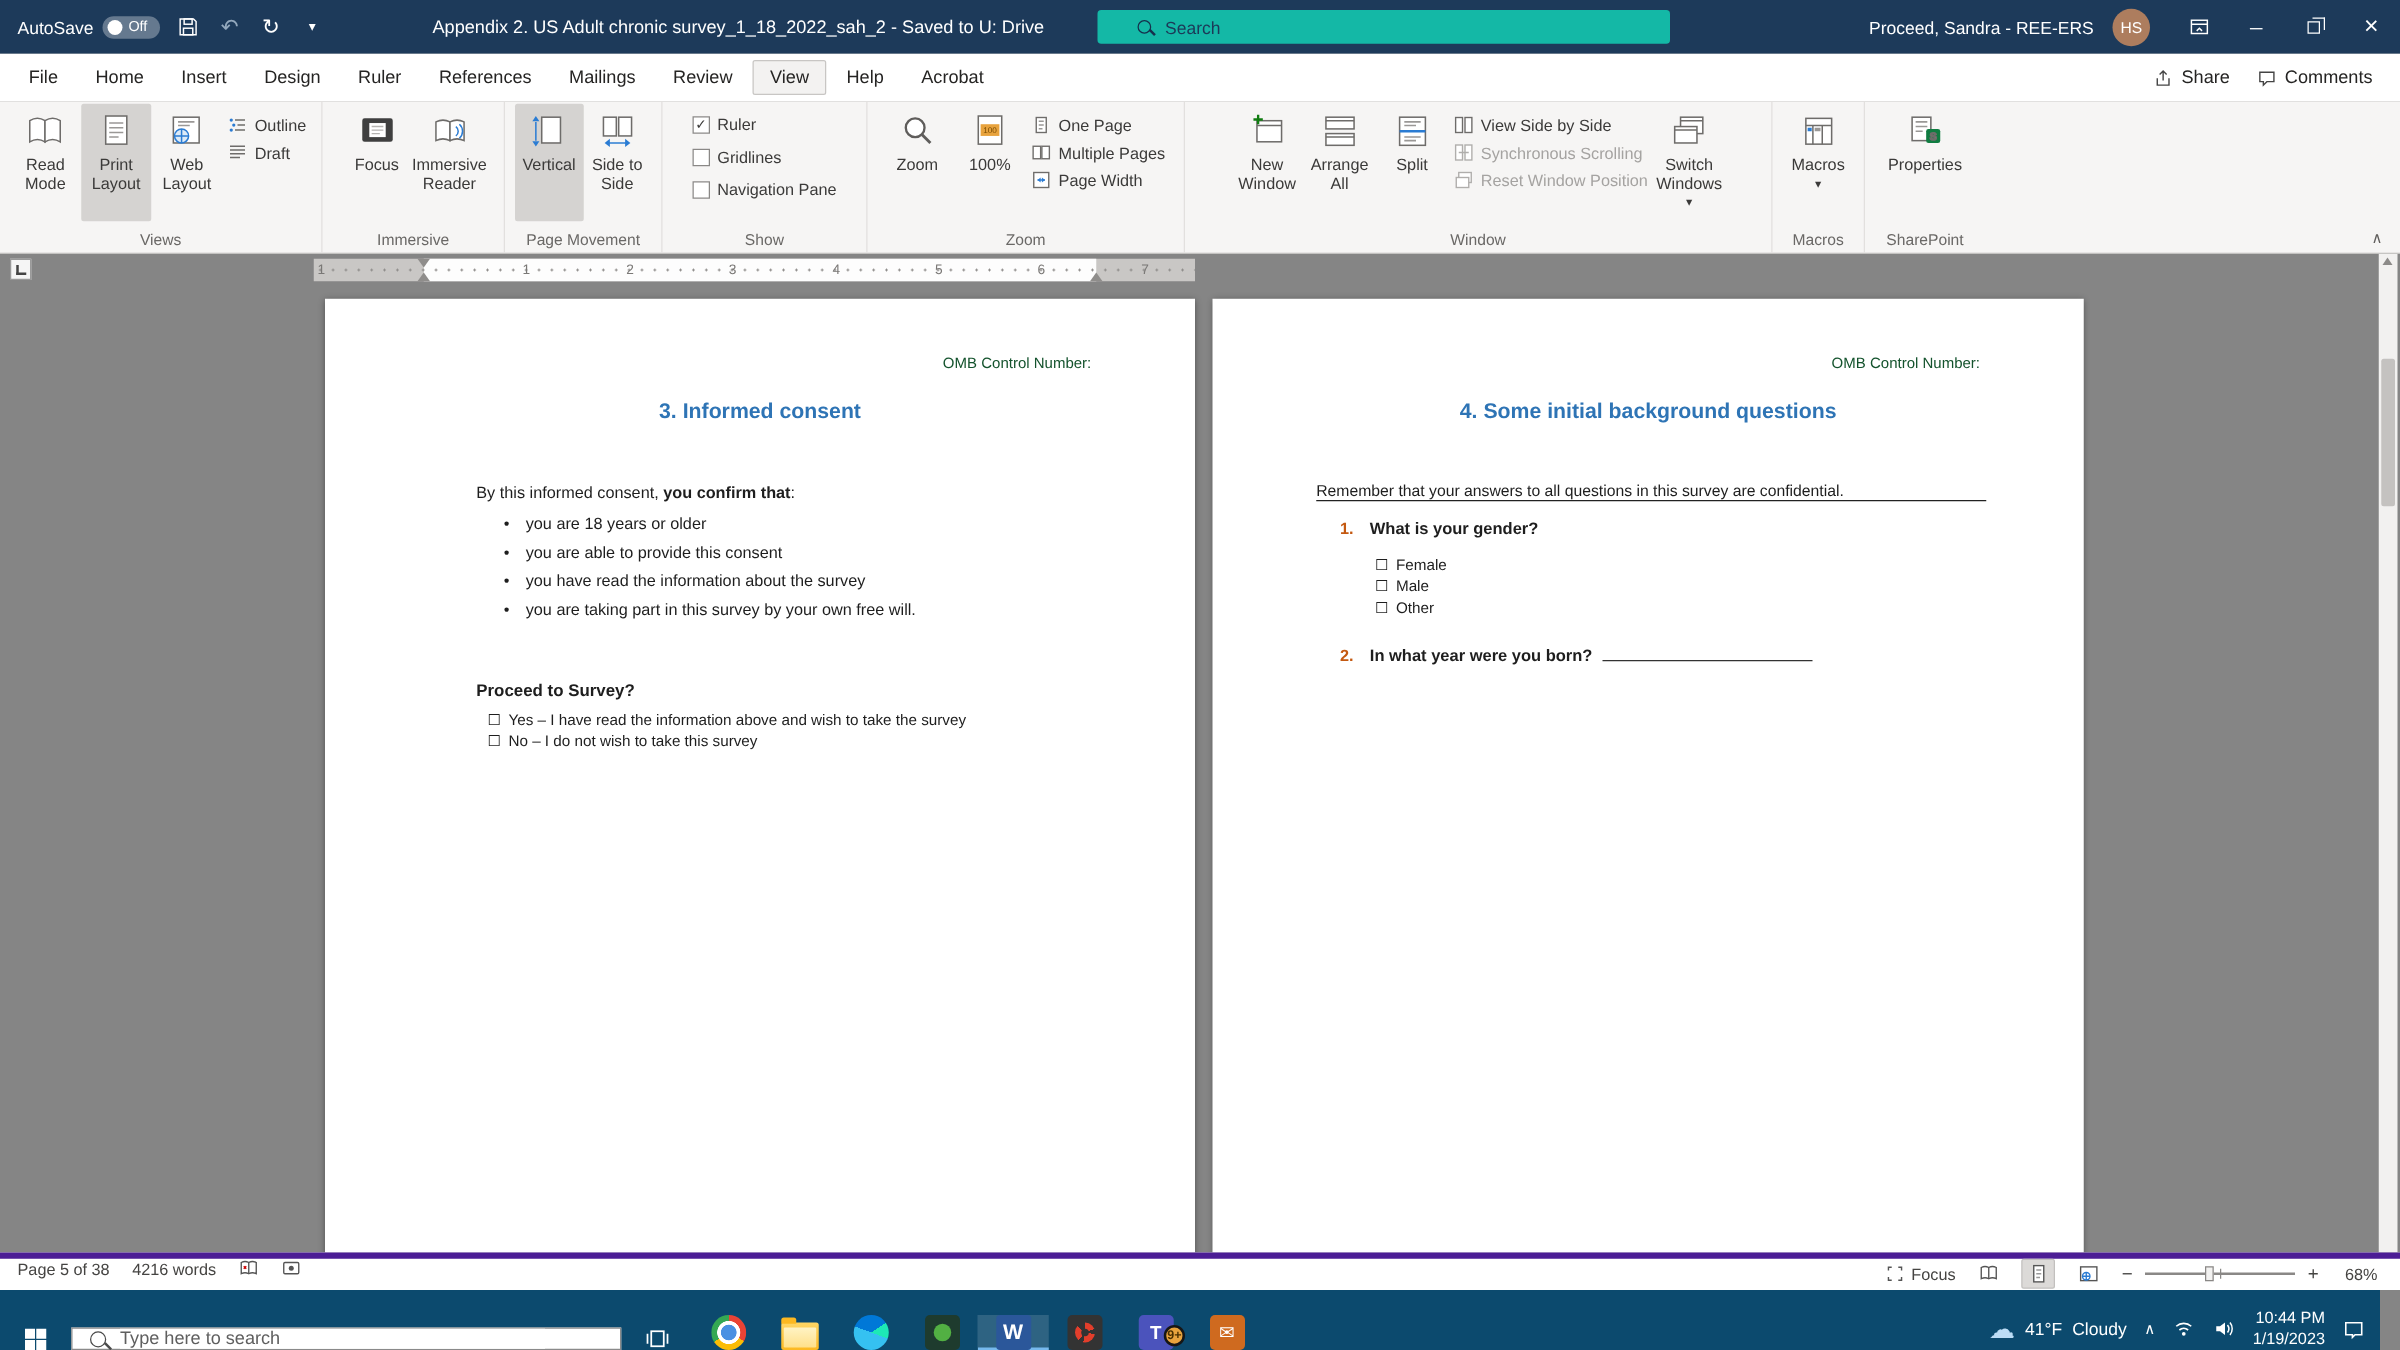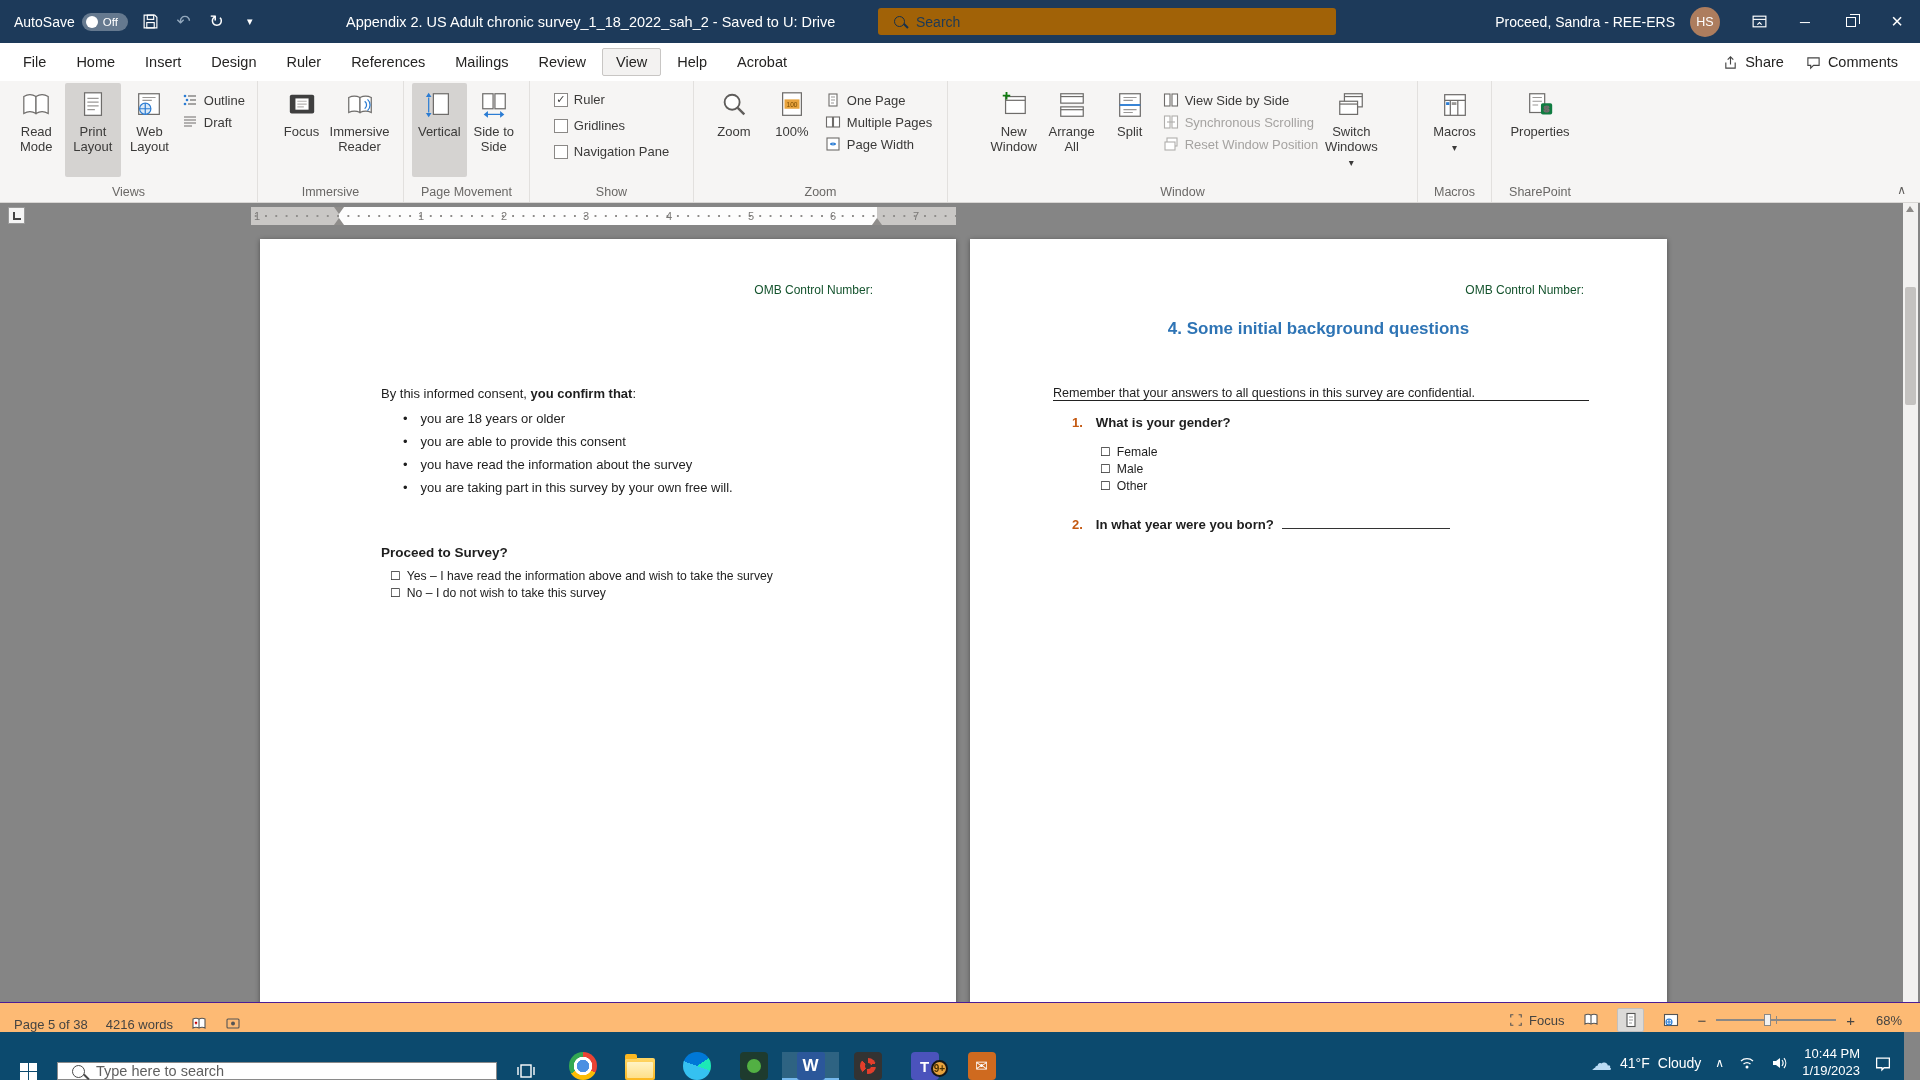--- a/index.html
+++ b/index.html
@@ -11,21 +11,21 @@
   .tb-left{position:absolute;left:0;top:0;height:43px;display:flex;align-items:center;gap:13px;padding-left:14px}
   .autosave{display:flex;align-items:center;gap:7px}
   .toggle{width:46px;height:18px;border-radius:9px;background:rgba(255,255,255,.32);display:flex;align-items:center;gap:5px;padding:0 4px;cursor:default}
   .knob{width:12px;height:12px;border-radius:50%;background:#fff}
   .toggle-state{font-size:11.5px;color:#fff}
   .tbbtn{min-width:20px;text-align:center;display:flex;align-items:center;justify-content:center}
   .undo{color:#93a8bd;font-size:17px}
   .redo{color:#fff;font-size:17px}
   .qat{color:#fff;font-size:11px}
   .tb-title{position:absolute;left:346px;top:0;height:43px;display:flex;align-items:center;font-size:14.5px;white-space:nowrap}
-  .tb-search{position:absolute;left:878px;top:8px;width:458px;height:27px;background:#a16207;border-radius:3px;display:flex;align-items:center;gap:11px;padding-left:16px}
+  .tb-search{position:absolute;left:878px;top:8px;width:458px;height:27px;background:#14b8a6;border-radius:3px;display:flex;align-items:center;gap:11px;padding-left:32px}
   .mag{width:11px;height:11px;border:1.6px solid #16304c;border-radius:50%;position:relative;flex:0 0 auto}
   .mag::after{content:"";position:absolute;width:6px;height:1.6px;background:#16304c;transform:rotate(45deg);right:-5px;bottom:-1px}
   .tb-search input{background:transparent;border:none;outline:none;font-size:14px;color:#10273d;width:360px}
   .tb-search input::placeholder{color:#1c3a58}
   .tb-right{position:absolute;right:0;top:0;height:43px;display:flex;align-items:center}
   .tb-user{font-size:14px;margin-right:15px}
   .avatar{width:30px;height:30px;border-radius:50%;background:#ad7d5e;color:#fff;font-size:12.5px;display:flex;align-items:center;justify-content:center;margin-right:16px}
   .winbtn{width:46px;height:43px;display:flex;align-items:center;justify-content:center;font-size:14px}
   .close-btn{font-size:20px}
   .restore-box{width:10px;height:10px;border:1.2px solid #fff;position:relative}
@@ -80,21 +80,21 @@
   .proceed{position:absolute;top:306px;left:121px;font-weight:bold;font-size:13.5px;color:#1e1e1e}
   .opt{position:absolute;left:130px;font-size:12.2px;color:#1e1e1e;display:flex;gap:6px;align-items:flex-start}
   .cbg{font-size:12px;line-height:1.2}
   .confidential{position:absolute;top:147px;left:83px;width:536px;font-size:12.6px;color:#1e1e1e;border-bottom:1px solid #222;padding-bottom:0}
   .qrow{position:absolute;left:102px;font-size:13.2px;display:flex;align-items:baseline}
   .qnum{color:#C45911;font-weight:bold;margin-right:13px;font-size:13px}
   .qtext{font-weight:bold;color:#1e1e1e}
   .blank{display:inline-block;width:168px;border-bottom:1.4px solid #333;height:11px;margin-left:8px}
 
   
-  .statusbar{position:absolute;left:0;right:0;top:1002px;height:30px;background:#fdba74;border-top:1px solid #4c1d95;display:flex;align-items:flex-end;font-size:13px;color:#454442}
+  .statusbar{position:absolute;left:0;right:0;top:1002px;height:30px;background:#ffffff;border-top:5px solid #4c1d95;display:flex;align-items:flex-start;font-size:13px;color:#454442}
   .sb-left{display:flex;align-items:center;gap:18px;padding-left:14px}
   .sb-right{margin-left:auto;display:flex;align-items:center;gap:13px;padding-right:18px}
   .sb-ic{display:flex;align-items:center}
   .focus-item{display:flex;align-items:center;gap:6px}
   .viewbtn{width:27px;height:24px;display:flex;align-items:center;justify-content:center;border-radius:2px}
   .viewbtn.active{background:#dcdad8;border:1px solid #c2c0be}
   .zoomwrap{display:flex;align-items:center;gap:10px}
   .zoomtrack{width:120px;height:2px;background:#8a8886;position:relative}
   .zoomtrack::before{content:"";position:absolute;left:50%;top:-3px;width:1px;height:8px;background:#8a8886}
   .zoomthumb{position:absolute;left:48px;top:-5px;width:7px;height:12px;background:#f3f2f1;border:1px solid #8a8886}
@@ -476,20 +476,21 @@
     <span class="ruler-num" style="left:500px">5</span>
     <span class="ruler-num" style="left:582px">6</span>
     <span class="ruler-num" style="left:665px">7</span>
     <span class="ind-top" style="left:83px"></span>
     <span class="ind-bot" style="left:83px"></span>
     <span class="ind-bot" style="left:621px"></span>
   </div>
 
   <div class="page page-left">
     <div class="omb">OMB Control Number:</div>
+    <div class="heading">3.  Informed consent</div>
     <div class="intro">
       <span>By this informed consent, </span><b>you confirm that</b><span>:</span>
     </div>
     <div class="bullets">
       <div class="bullet-row">
           <span>•</span>
           <span>you are 18 years or older</span>
         </div>
       <div class="bullet-row">
           <span>•</span>

